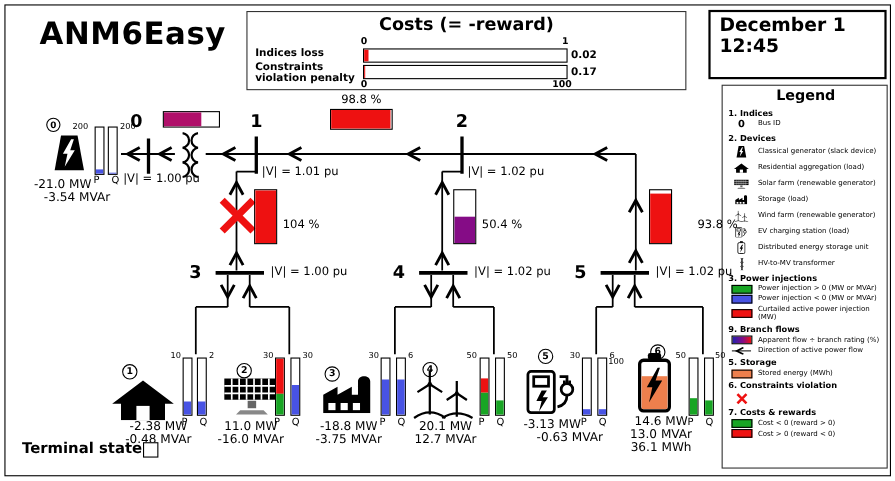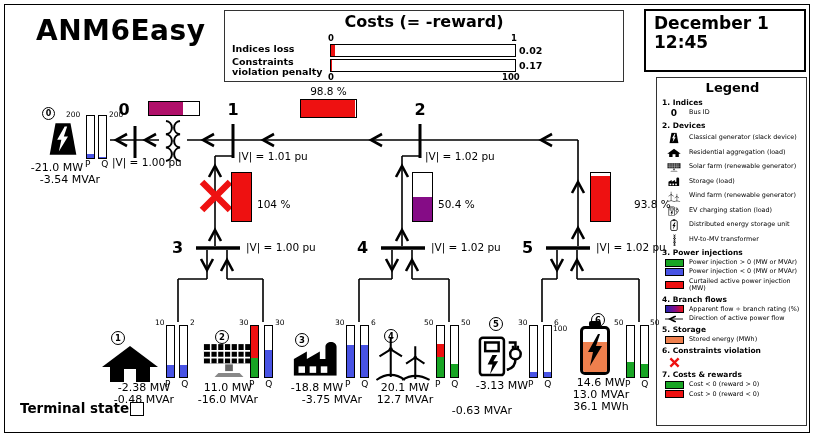--- a/index.html
+++ b/index.html
@@ -269,21 +269,21 @@
           <span class="sw" style="background:#4853e4"></span>
         </span>
       <span class="ltx">Power injection &lt; 0 (MW or MVAr)</span>
     </div>
     <div class="lrow">
       <span class="lic">
           <span class="sw" style="background:#ee1111"></span>
         </span>
       <span class="ltx">Curtailed active power injection (MW)</span>
     </div>
-    <div class="lsec-h">4. Branch flows</div>
+    <div class="lsec-h">9. Branch flows</div>
     <div class="lrow">
       <span class="lic">
           <span class="sw" style="background:linear-gradient(90deg,#2222b0 0%,#850c86 55%,#ee1111 100%)"></span>
         </span>
       <span class="ltx">Apparent flow ÷ branch rating (%)</span>
     </div>
     <div class="lrow">
       <span class="lic">
           <svg width="18" height="8" viewBox="0 0 30 12">
             <use href="#i-flow"></use>
@@ -412,21 +412,21 @@
   <div class="bar-scale" style="left:335px;top:318px;">30</div>
   <div class="vbar" style="left:346px;top:325px;width:9px;height:53px;">
     <div style="height: 62.7%; background: rgb(72, 83, 228);"></div>
   </div>
   <div class="vbar" style="left:360px;top:325px;width:9px;height:53px;">
     <div style="height: 62.5%; background: rgb(72, 83, 228);"></div>
   </div>
   <div class="bar-scale" style="left:371px;top:318px;">6</div>
   <div class="pq" style="left:345px;top:379px;">P Q</div>
   <div class="mwt" style="left:272px;top:382px;width:90px;">-18.8 MW</div>
-  <div class="mwt" style="left:272px;top:394px;width:90px;text-align:right;">-3.75 MVAr</div>
+  <div class="mwt" style="left:272px;top:394px;width:90px;">-3.75 MVAr</div>
 
   <div class="badge" style="left:384px;top:329px;">4</div>
   <svg class="abs" style="left:374px;top:334px;" width="58" height="47" viewBox="0 0 56 46">
       <use href="#i-wind"></use>
     </svg>
   <div class="bar-scale" style="left:424px;top:318px;">50</div>
   <div class="vbar" style="left:436px;top:325px;width:9px;height:53px;">
     <div style="height: 40.2%; background: rgb(24, 165, 36);"></div>
     <div style="height: 24.8%; background: rgb(238, 17, 17);"></div>
   </div>
@@ -445,21 +445,21 @@
   <div class="bar-scale" style="left:518px;top:318px;">30</div>
   <div class="vbar" style="left:529px;top:325px;width:9px;height:53px;">
     <div style="height: 10.4%; background: rgb(72, 83, 228);"></div>
   </div>
   <div class="vbar" style="left:543px;top:325px;width:9px;height:53px;">
     <div style="height: 10.5%; background: rgb(72, 83, 228);"></div>
   </div>
   <div class="bar-scale" style="left:554px;top:318px;">6</div>
   <div class="pq" style="left:528px;top:379px;">P Q</div>
   <div class="mwt" style="left:456px;top:380px;width:92px;">-3.13 MW</div>
-  <div class="mwt" style="left:436px;top:392px;width:92px;margin-top:13px;">-0.63 MVAr</div>
+  <div class="mwt" style="left:472px;top:392px;width:92px;">-0.63 MVAr</div>
 
   <div class="badge" style="left:591px;top:313px;">6</div>
   <div class="bar-scale" style="left:553px;top:324px;">100</div>
   <div class="batt-cap"></div>
   <div class="battery">
     <div style="height: 70.5%; background: rgb(238, 127, 77);"></div>
   </div>
   <svg class="abs" style="left:586px;top:333px;" width="18" height="34" viewBox="0 0 18 32">
       <use href="#i-bolt"></use>
     </svg>

